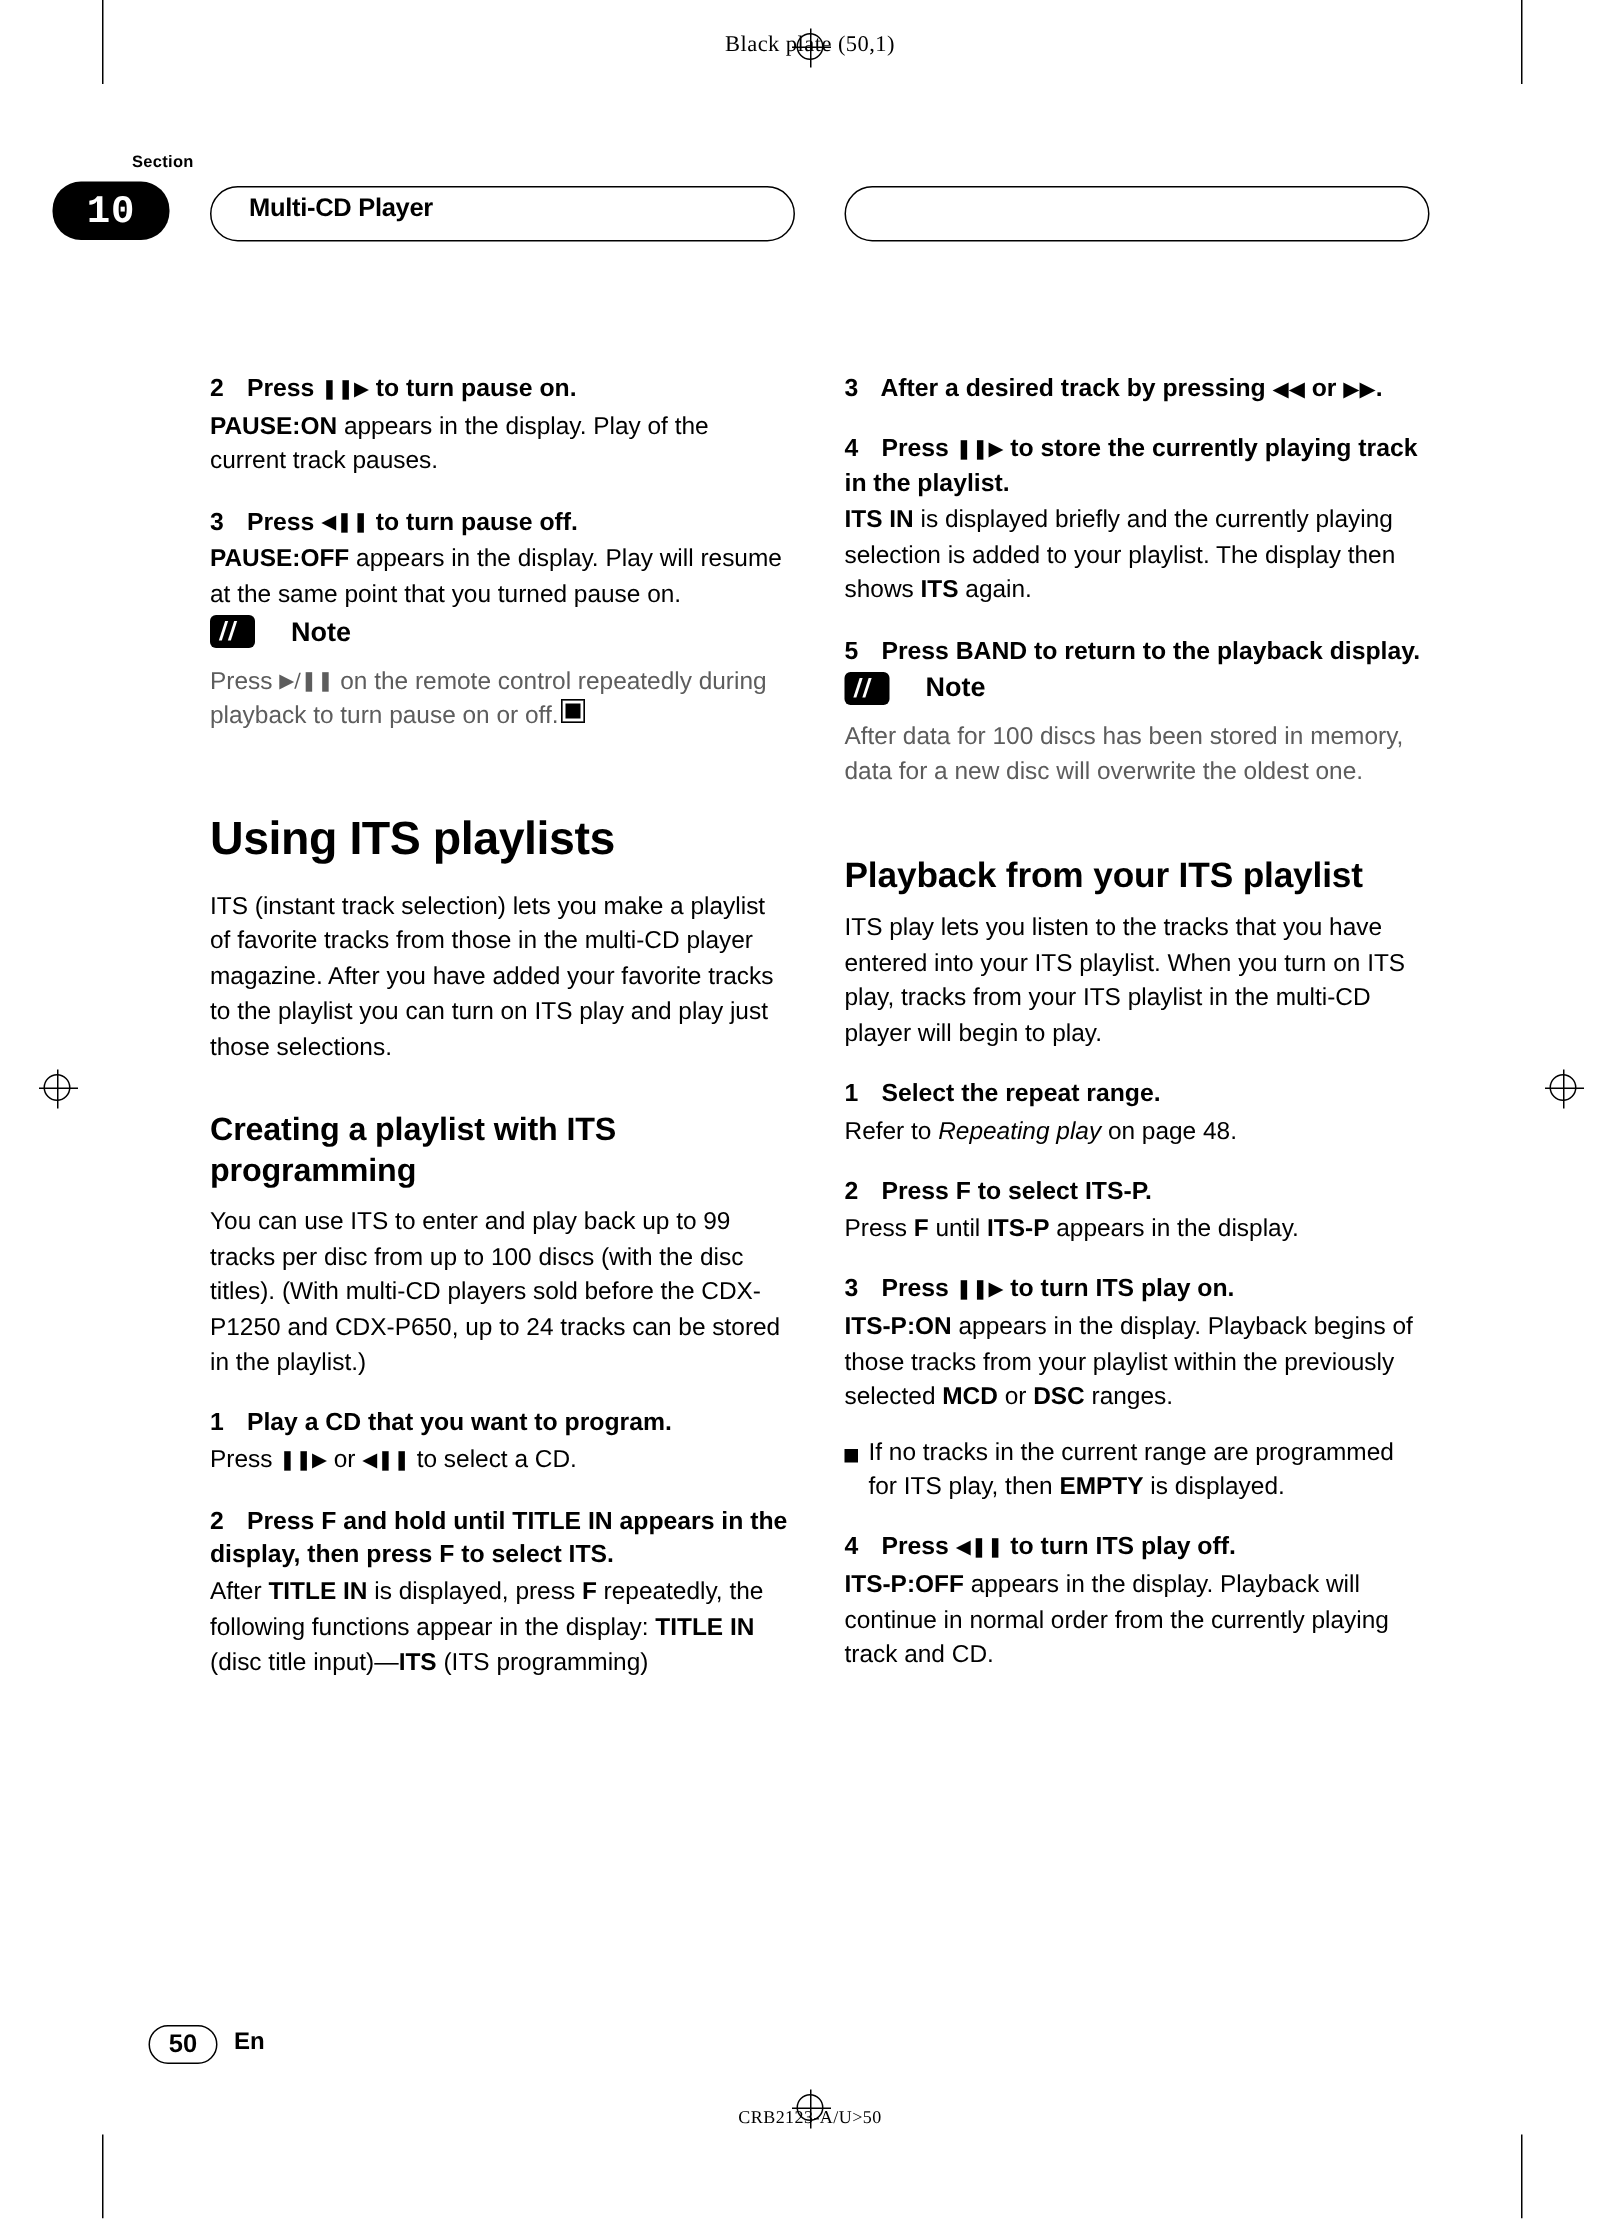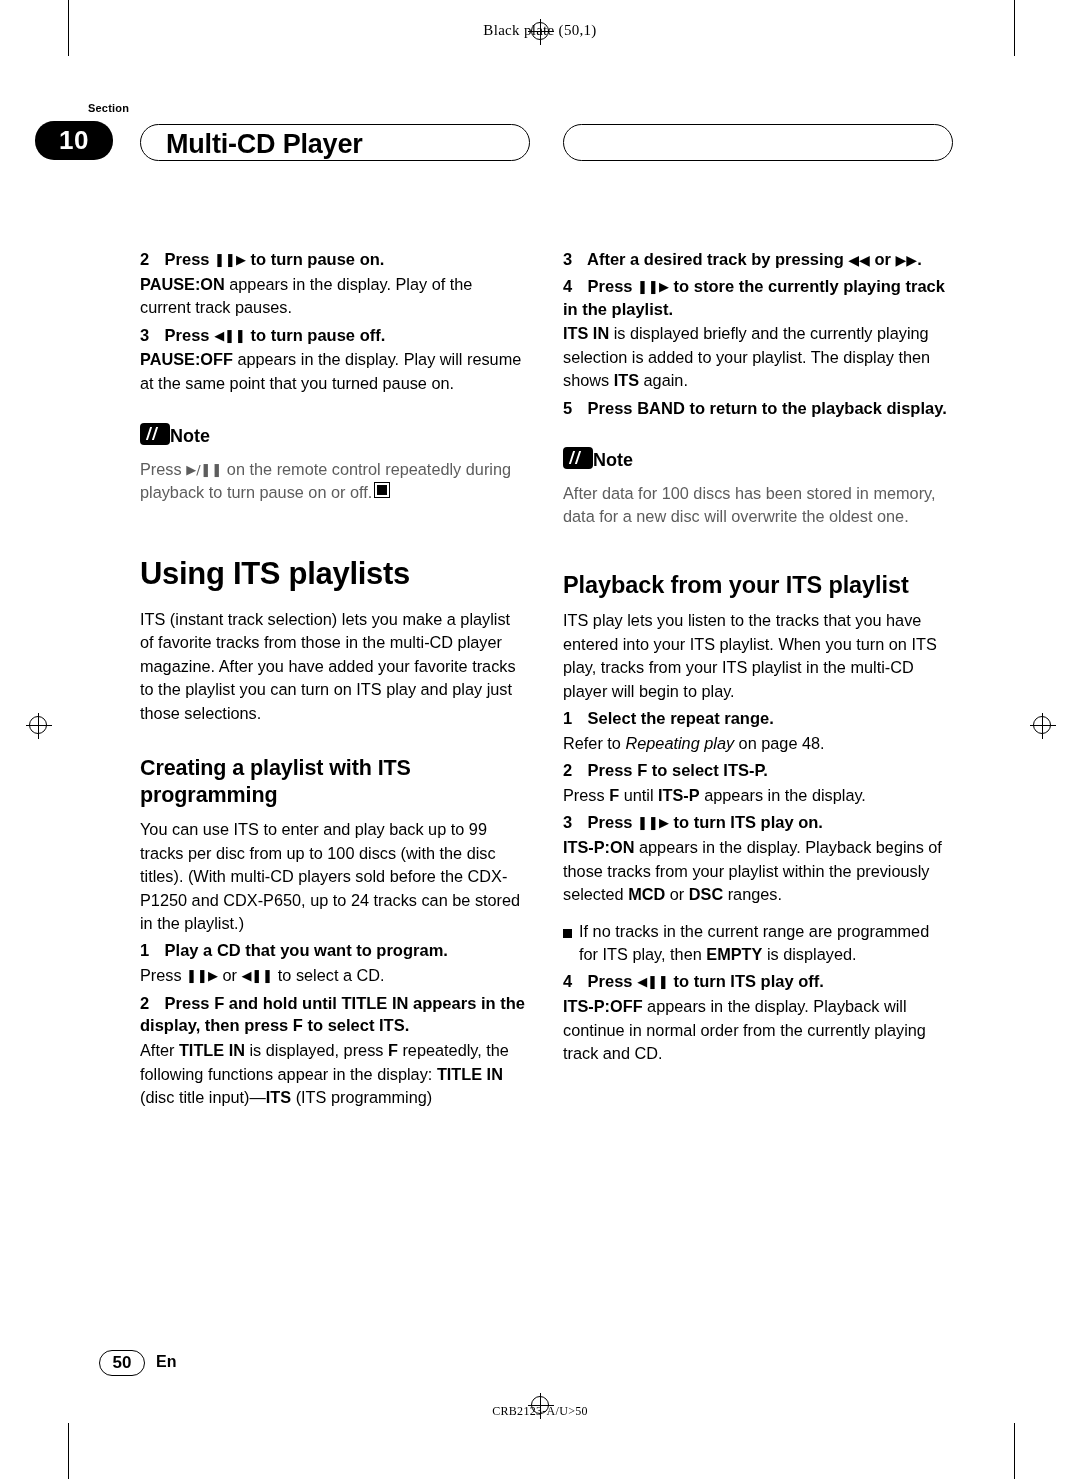--- a/index.html
+++ b/index.html
@@ -85,36 +85,37 @@
     height: 39px;
     background: #000;
     color: #fff;
     border-radius: 19px;
     font-size: 26px;
     font-weight: bold;
     display: flex;
     align-items: center;
     justify-content: center;
     letter-spacing: .5px;
+    font-family: Liberation Mono, monospace;
   }
   .chapter-pill {
     position: absolute;
     left: 140px;
     top: 124px;
     width: 390px;
     height: 37px;
     border: 1.6px solid #000;
     border-radius: 19px;
     box-sizing: border-box;
   }
   .chapter-title {
     position: absolute;
     left: 166px;
     top: 129px;
-    font-size: 27px;
+    font-size: 17px;
     font-weight: bold;
     letter-spacing: -.2px;
   }
   .chapter-pill-right {
     position: absolute;
     left: 563px;
     top: 124px;
     width: 390px;
     height: 37px;
     border: 1.6px solid #000;
@@ -132,21 +133,21 @@
     font-family: "Liberation Sans", sans-serif;
   }
   .col-left { left: 140px; }
   .col-right { left: 563px; }
 
   p { margin: 0 0 0 0; }
 
   .step {
     font-weight: bold;
     font-size: 16.5px;
-    margin-top: 4px;
+    margin-top: 17px;
     line-height: 1.38;
   }
   .step:first-child { margin-top: 0; }
   .step .num { display: inline-block; min-width: 20px; }
 
   .body {
     margin-top: 2px;
     line-height: 1.44;
   }
   .b { font-weight: bold; }
@@ -164,22 +165,22 @@
     font-weight: bold;
     margin-top: 30px;
     margin-bottom: 9px;
     line-height: 1.26;
     letter-spacing: -.1px;
   }
 
   
   .note-head {
     display: flex;
-    gap: 0;
-    margin-top: 28px;
+    align-items: center;
+    gap: 24px;
     margin-bottom: 8px;
   }
   .note-icon {
     width: 30px;
     height: 22px;
     background: #000;
     border-radius: 4px;
     position: relative;
     display: inline-block;
   }

